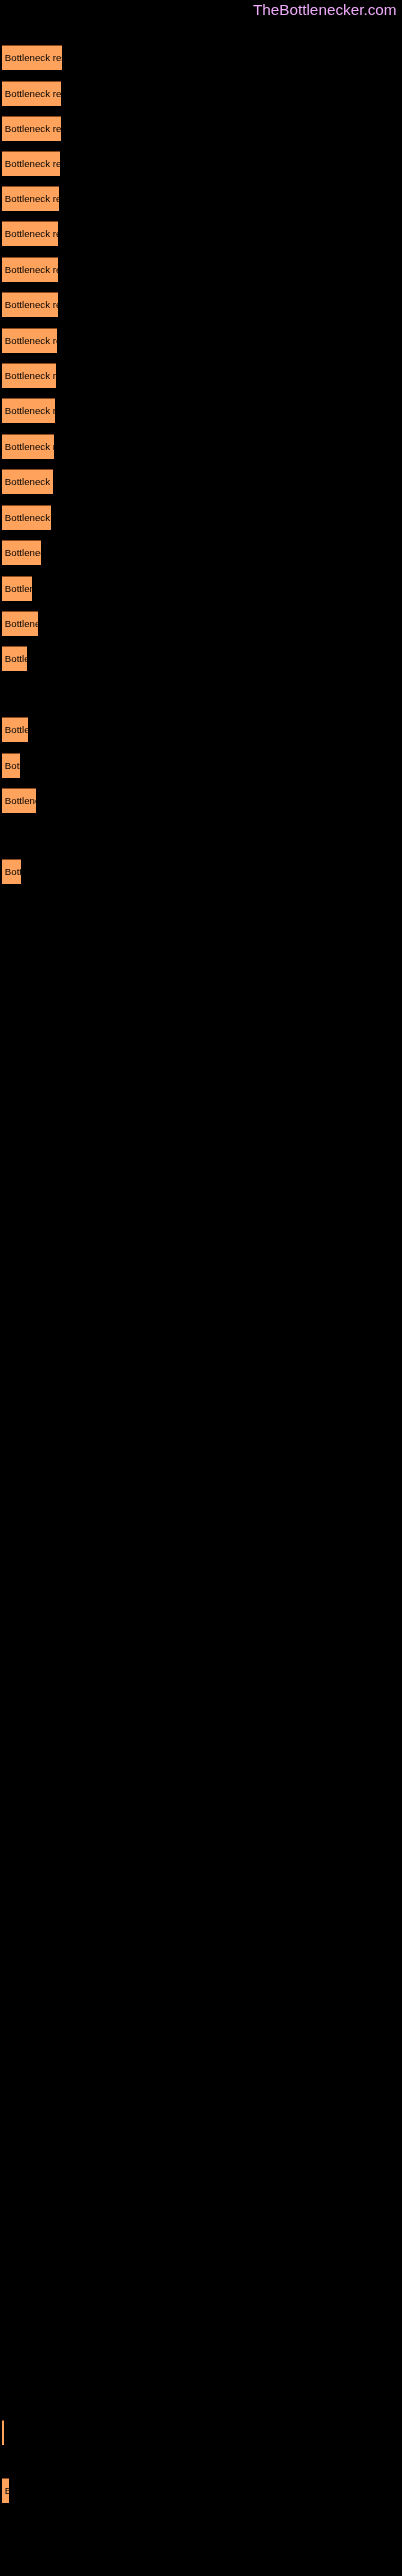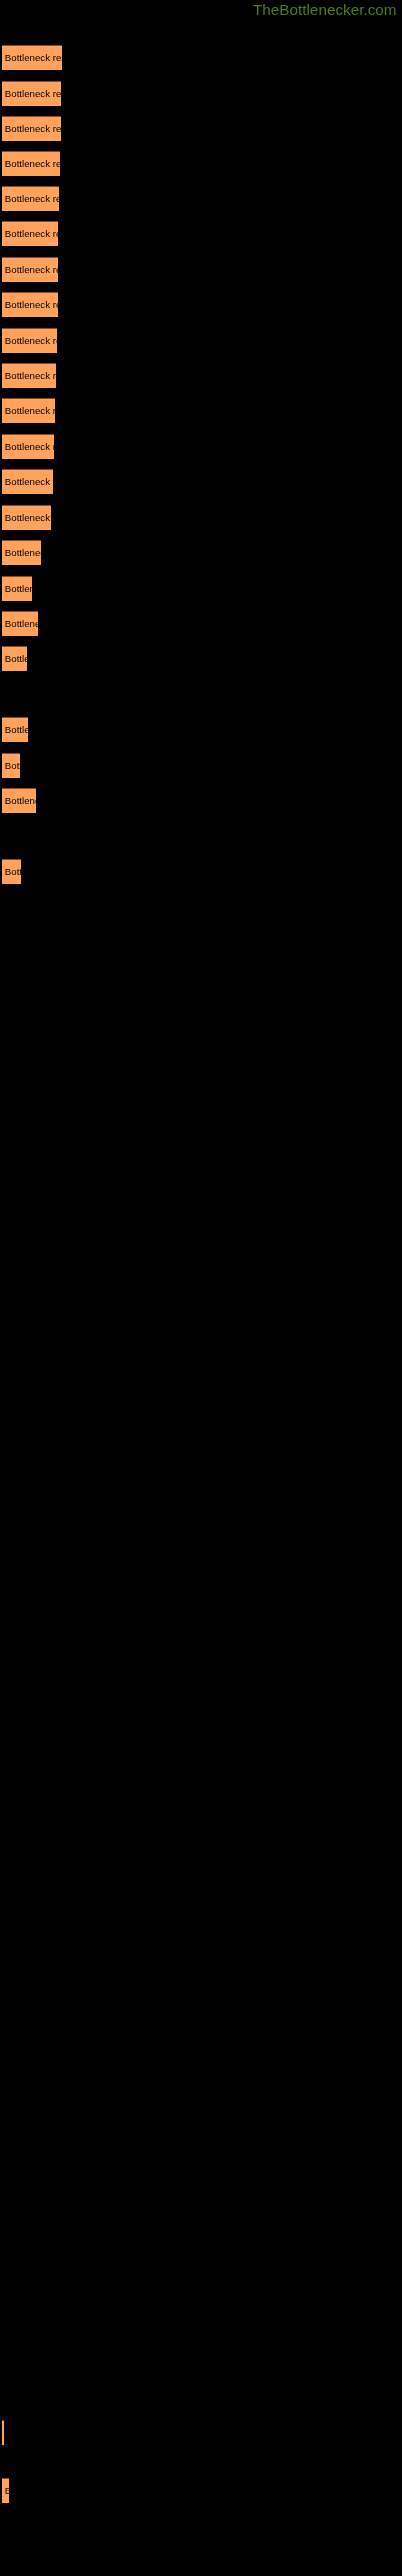--- a/index.html
+++ b/index.html
@@ -26,21 +26,21 @@
     background: #000000;
   }
 
   
   #site-title {
     position: absolute;
     right: 6.4px;
     top: 0.8px;
     font-size: 15.3px;
     line-height: 17.7px;
-    color: #4d7c0f;
+    color: #f0abfc;
     letter-spacing: 0px;
     white-space: nowrap;
     font-weight: normal;
     text-align: center;
   }
 
   
   #plot-area {
     position: absolute;
     left: 0;

